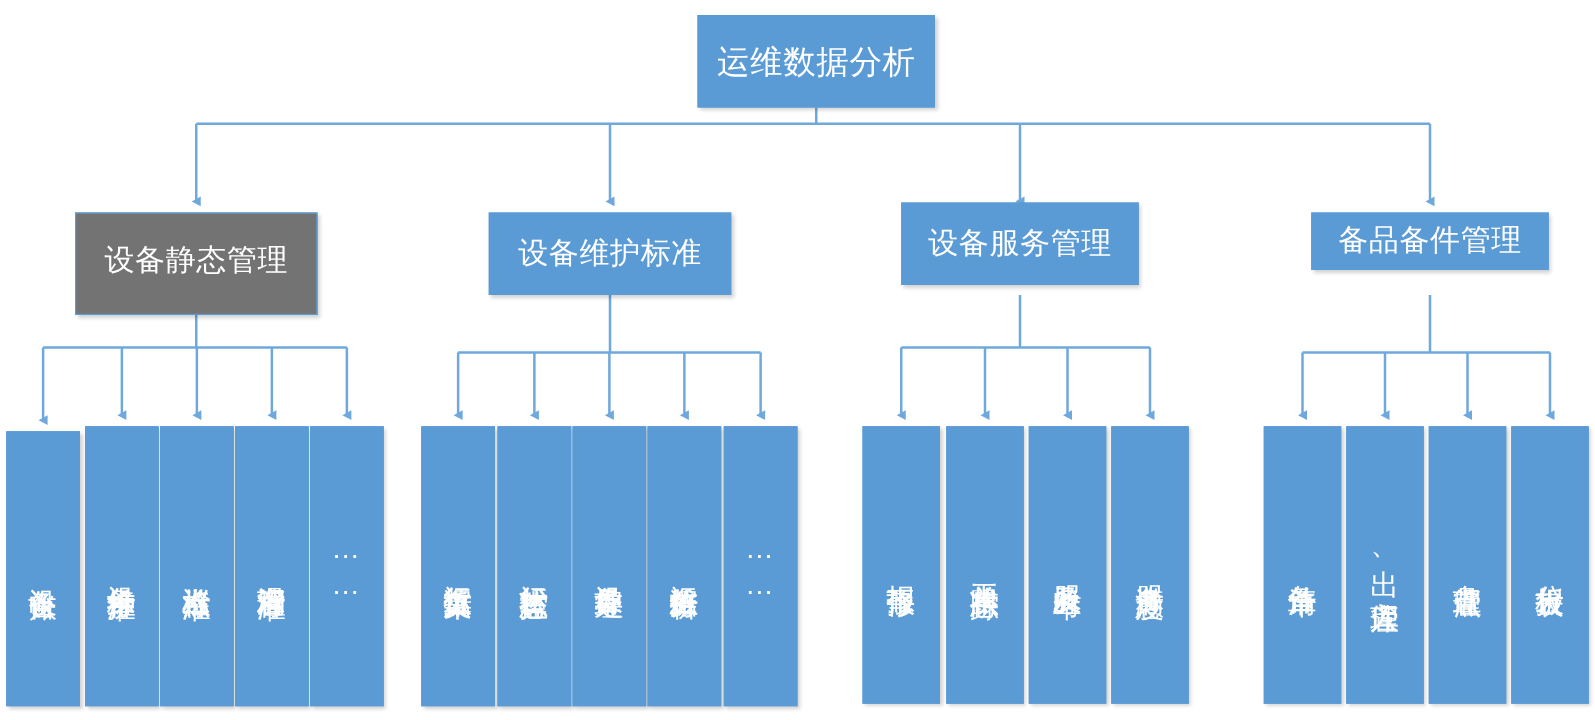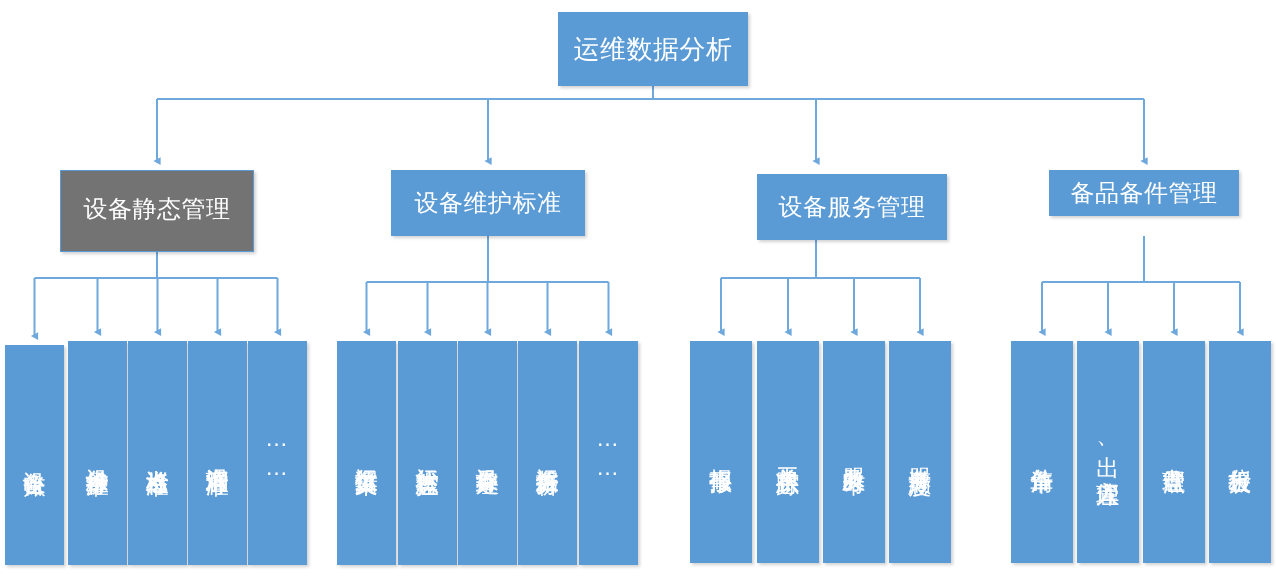--- a/index.html
+++ b/index.html
@@ -114,21 +114,21 @@
     <span>运维数据分析</span>
       <br>
   </div>
 
   <div class="node node-level2" id="branch-0" style="left: 60px; top: 170px; width: 194px; height: 82px; background: #737373; border-color: rgb(91, 155, 213); color: rgb(255, 255, 255); font-family: Liberation Mono, monospace;">
     <span>设备静态管理</span>
   </div>
   <div class="node node-level2" id="branch-1" style="left: 391px; top: 170px; width: 194px; height: 66px; background: rgb(91, 155, 213); border-color: rgb(91, 155, 213); color: rgb(255, 255, 255);">
     <span>设备维护标准</span>
   </div>
-  <div class="node node-level2" id="branch-2" style="left: 721px; top: 174px; width: 190px; height: 66px; background: rgb(91, 155, 213); border-color: rgb(91, 155, 213); color: rgb(255, 255, 255); margin-left: 36px;">
+  <div class="node node-level2" id="branch-2" style="left: 721px; top: 162px; width: 190px; height: 66px; background: rgb(91, 155, 213); border-color: rgb(91, 155, 213); color: rgb(255, 255, 255);">
     <span>设备服务管理</span>
   </div>
   <div class="node node-level2" id="branch-3" style="left: 1049px; top: 170px; width: 190px; height: 46px; background: rgb(91, 155, 213); border-color: rgb(91, 155, 213); color: rgb(255, 255, 255);">
     <span>备品备件管理</span>
   </div>
 
   <div id="leaf-container">
       <div class="node node-leaf" style="left: 5px; top: 345px; width: 59px; height: 220px; background: rgb(91, 155, 213); border-color: rgb(91, 155, 213); color: rgb(255, 255, 255);">
         <span>设备台账</span>
       </div>

